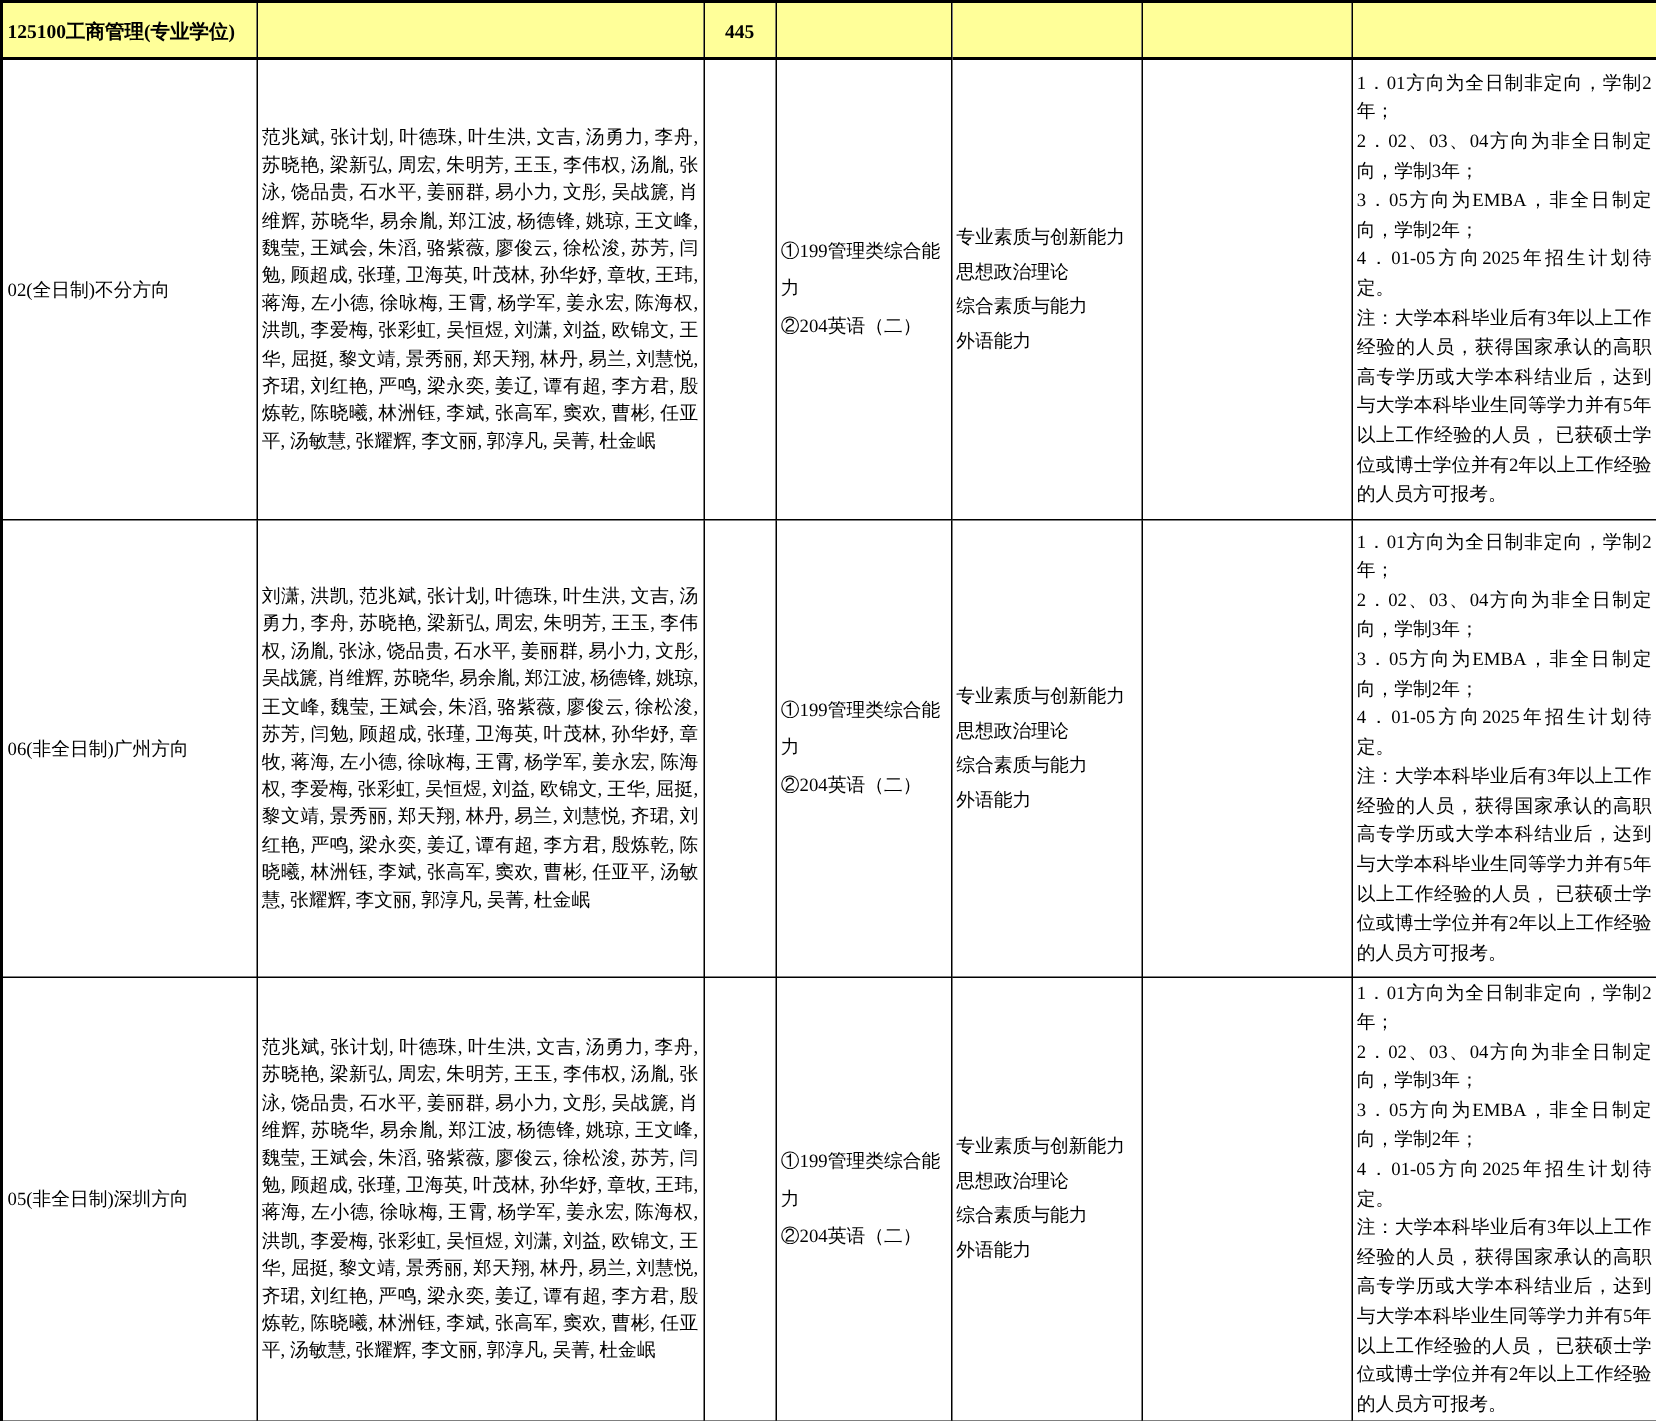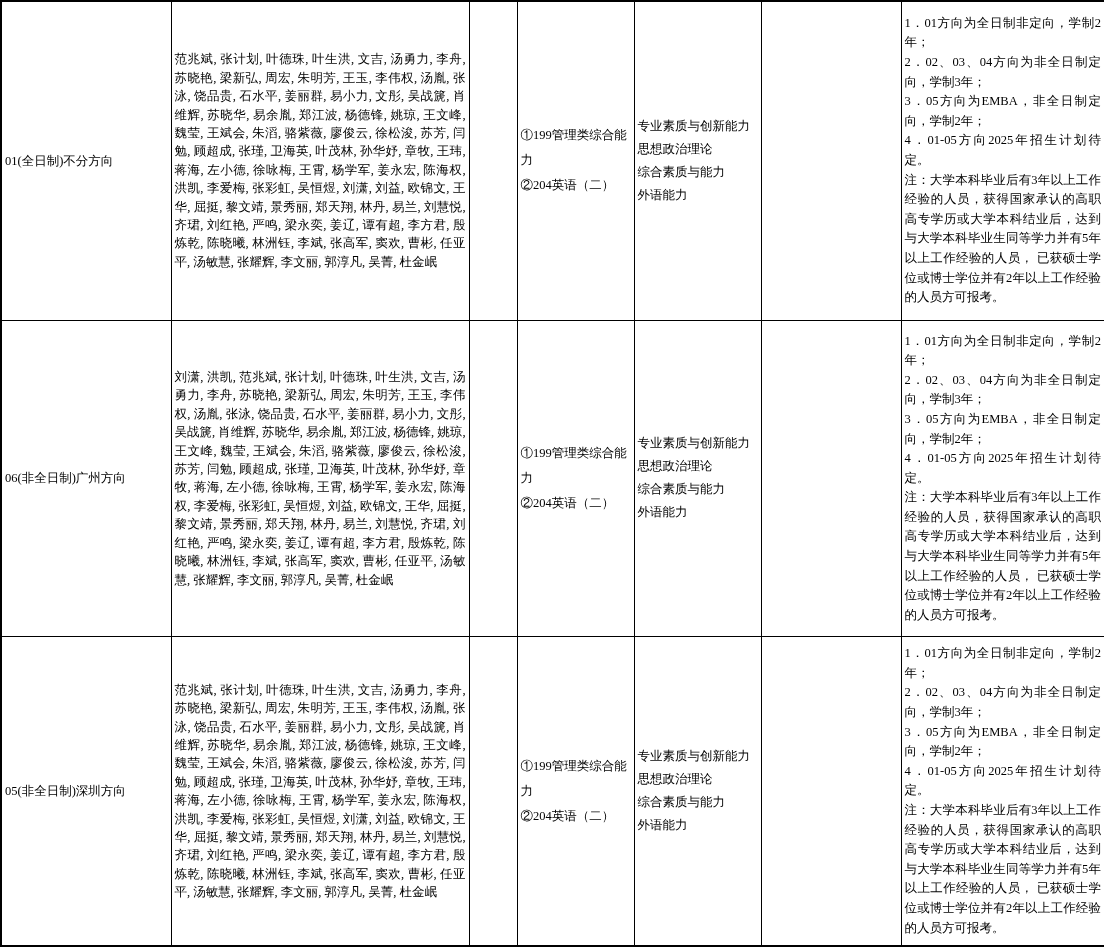--- a/index.html
+++ b/index.html
@@ -64,23 +64,32 @@
   <colgroup>
     <col style="width:170px">
     <col style="width:298px">
     <col style="width:48px">
     <col style="width:117px">
     <col style="width:127px">
     <col style="width:140px">
     <col style="width:204px">
   </colgroup>
   <tbody>
+    <tr class="header-row" style="height:38px">
+      <td class="program-title">125100工商管理(专业学位)</td>
+      <td></td>
+      <td class="total-score">445</td>
+      <td></td>
+      <td></td>
+      <td></td>
+      <td></td>
+    </tr>
 
     <tr style="height:307px">
-      <td class="direction">01(全日制)不分方向</td>
+      <td class="direction">02(全日制)不分方向</td>
       <td class="names">范兆斌, 张计划, 叶德珠, 叶生洪, 文吉, 汤勇力, 李舟, 苏晓艳, 梁新弘, 周宏, 朱明芳, 王玉, 李伟权, 汤胤, 张泳, 饶品贵, 石水平, 姜丽群, 易小力, 文彤, 吴战篪, 肖维辉, 苏晓华, 易余胤, 郑江波, 杨德锋, 姚琼, 王文峰, 魏莹, 王斌会, 朱滔, 骆紫薇, 廖俊云, 徐松浚, 苏芳, 闫勉, 顾超成, 张瑾, 卫海英, 叶茂林, 孙华妤, 章牧, 王玮, 蒋海, 左小德, 徐咏梅, 王霄, 杨学军, 姜永宏, 陈海权, 洪凯, 李爱梅, 张彩虹, 吴恒煜, 刘潇, 刘益, 欧锦文, 王华, 屈挺, 黎文靖, 景秀丽, 郑天翔, 林丹, 易兰, 刘慧悦, 齐珺, 刘红艳, 严鸣, 梁永奕, 姜辽, 谭有超, 李方君, 殷炼乾, 陈晓曦, 林洲钰, 李斌, 张高军, 窦欢, 曹彬, 任亚平, 汤敏慧, 张耀辉, 李文丽, 郭淳凡, 吴菁, 杜金岷</td>
       <td></td>
       <td class="exam">①199管理类综合能力
 ②204英语（二）</td>
       <td class="assess">专业素质与创新能力
 思想政治理论
 综合素质与能力
 外语能力</td>
       <td></td>
       <td class="notes">1．01方向为全日制非定向，学制2年；

